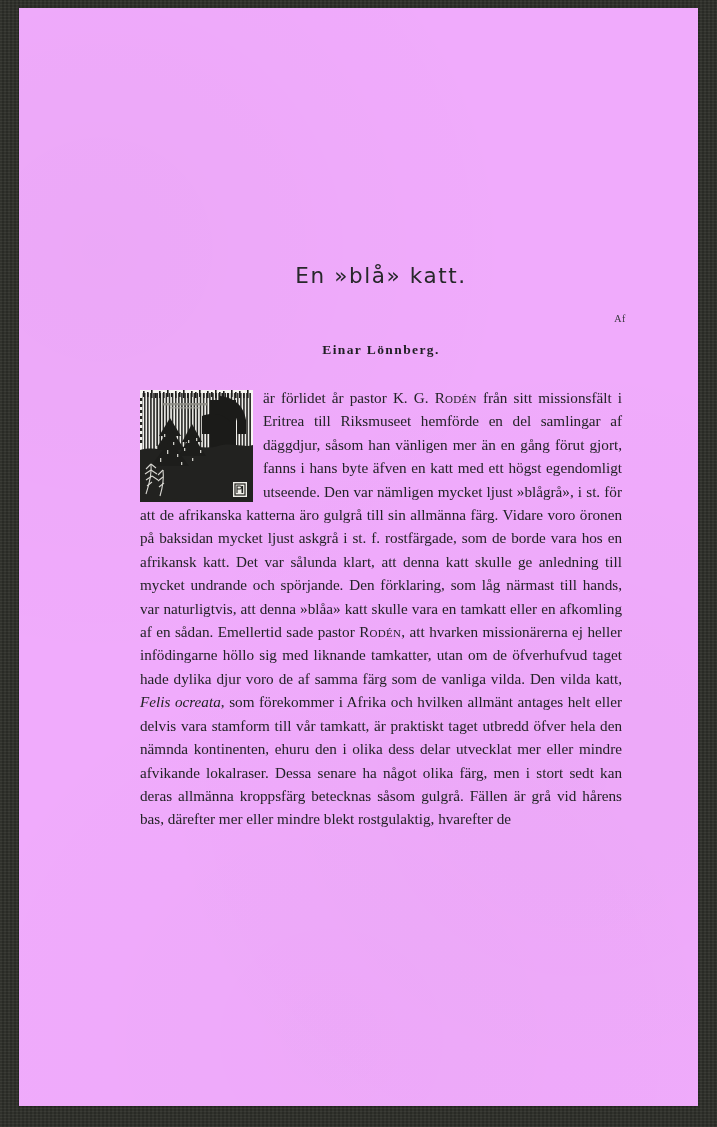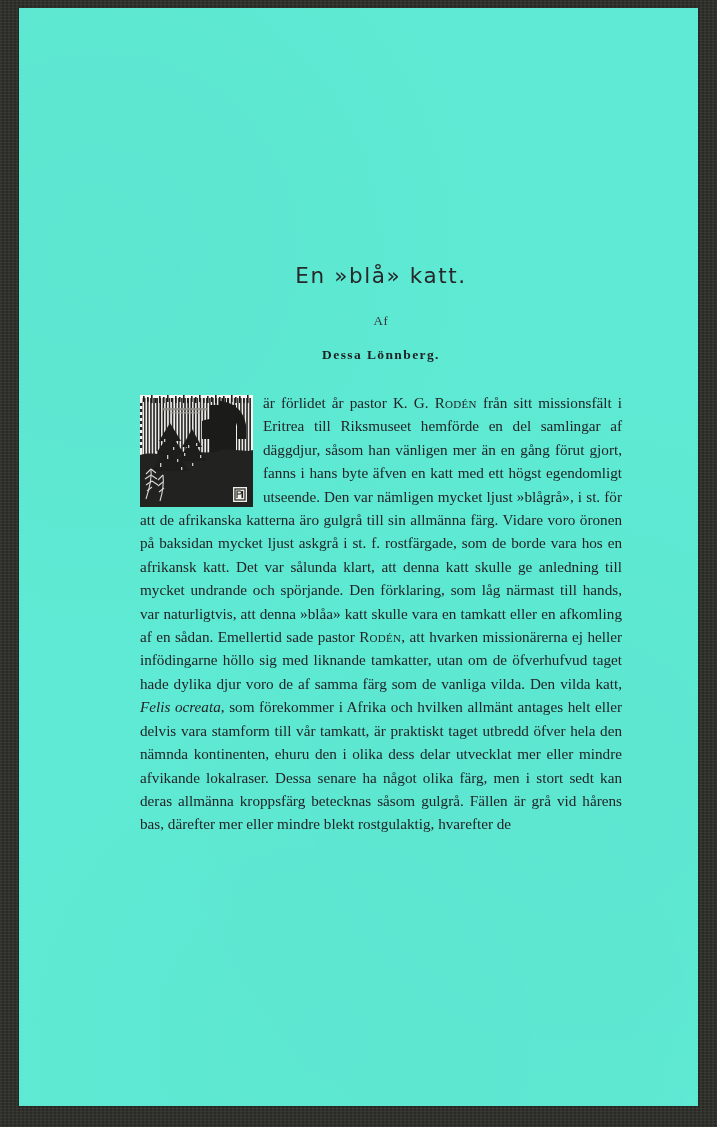--- a/index.html
+++ b/index.html
@@ -42,21 +42,21 @@
     pointer-events: none;
   }
 
   
   .page-sheet {
     position: absolute;
     left: 19px;
     top: 8px;
     width: 679px;
     height: 1098px;
-    background: #5eead4;
+    background: #f0abfc;
     box-shadow: 0 0 2px rgba(0,0,0,0.35);
   }
   
   .page-sheet::before {
     content: "";
     position: absolute;
     left: 0; top: 0; right: 0; bottom: 0;
     background:
       radial-gradient(circle at 12% 22%, rgba(0,0,0,0.018) 0%, rgba(0,0,0,0) 42%),
       radial-gradient(circle at 82% 70%, rgba(0,0,0,0.016) 0%, rgba(0,0,0,0) 48%),
@@ -78,23 +78,23 @@
     text-align: center;
     font-family: "DejaVu Sans", sans-serif;
     font-weight: 400;
     font-size: 21.5px;
     letter-spacing: 1.6px;
     color: #27282a;
   }
   .byline-af {
     margin: 0;
     padding-top: 25px;
-    text-align: center;
-    font-family: "Liberation Serif", serif;
-    font-size: 13px;
+    text-align: right;
+    font-family: "Liberation Serif", serif;
+    font-size: 10px;
     letter-spacing: 0.6px;
     color: #34353a;
   }
   .byline-author {
     margin: 0;
     padding-top: 18px;
     text-align: center;
     font-family: "Liberation Serif", serif;
     font-weight: bold;
     font-size: 13.5px;
@@ -143,21 +143,21 @@
 
 <div class="scan-bed"></div>
 
 <div class="page-sheet">
   <div class="content">
 
     <h1 class="title">En »blå» katt.</h1>
 
     <p class="byline-af">Af</p>
 
-    <p class="byline-author">Dessa Lönnberg.</p>
+    <p class="byline-author">Einar Lönnberg.</p>
 
     <div class="body-text">
 
       <span class="initial-cut">
         <svg viewBox="0 0 113 112" xmlns="http://www.w3.org/2000/svg" aria-hidden="true">
           <defs>
             <pattern id="vhatch" width="3.1" height="112" patternUnits="userSpaceOnUse">
               <rect x="0" y="0" width="3.1" height="112" fill="#f4f3ef"></rect>
               <rect x="0.9" y="0" width="1.5" height="112" fill="#1d1d1b"></rect>
             </pattern>

